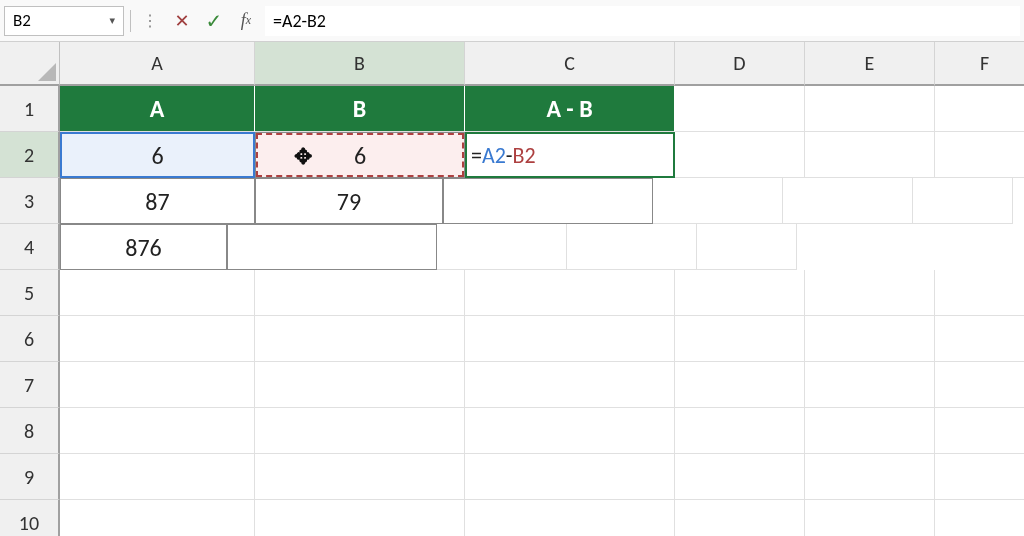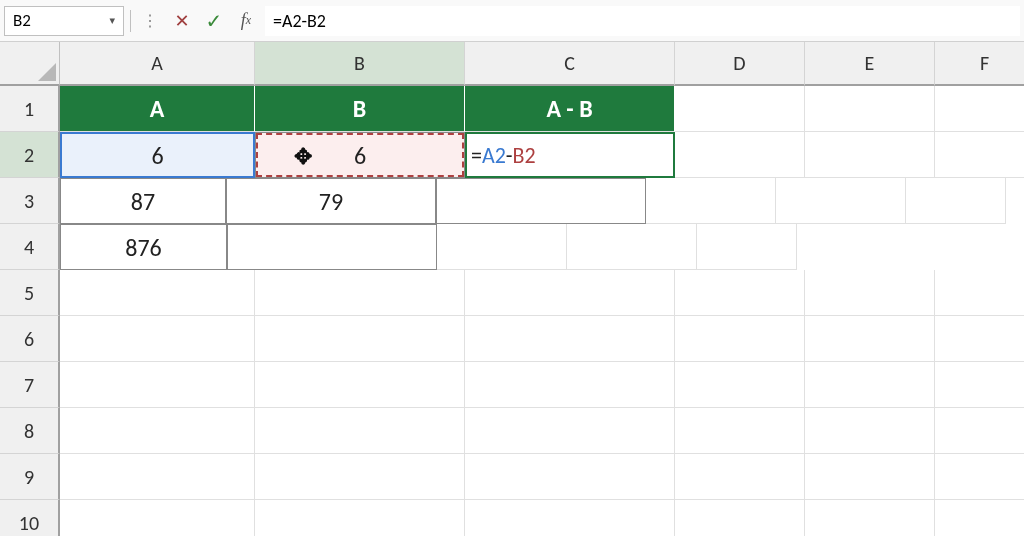--- a/index.html
+++ b/index.html
@@ -234,22 +234,22 @@
           <span>6</span>
         </div>
         <div class="cell c2 data-border" style="width: 210px; height: 46px;">
           <span class="formula-text">=<span class="ref-a">A2</span>-<span class="ref-b">B2</span></span>
         </div>
         <div class="cell" style="width: 130px; height: 46px;"></div>
         <div class="cell" style="width: 130px; height: 46px;"></div>
         <div class="cell" style="width: 100px; height: 46px;"></div>
       </div>
       <div class="row">
-        <div class="cell data-border" style="width: 166px; height: 46px;">87</div>
-        <div class="cell data-border" style="width: 210px; height: 46px;">79</div>
+        <div class="cell data-border" style="width: 195px; height: 46px;">87</div>
+        <div class="cell data-border" style="width: 188px; height: 46px;">79</div>
         <div class="cell data-border" style="width: 210px; height: 46px;"></div>
         <div class="cell" style="width: 130px; height: 46px;"></div>
         <div class="cell" style="width: 130px; height: 46px;"></div>
         <div class="cell" style="width: 100px; height: 46px;"></div>
       </div>
       <div class="row">
         <div class="cell data-border" style="width: 167px; height: 46px;">876</div>
         <div class="cell data-border" style="width: 210px; height: 46px;"></div>
         <div class="cell" style="width: 130px; height: 46px;"></div>
         <div class="cell" style="width: 130px; height: 46px;"></div>

